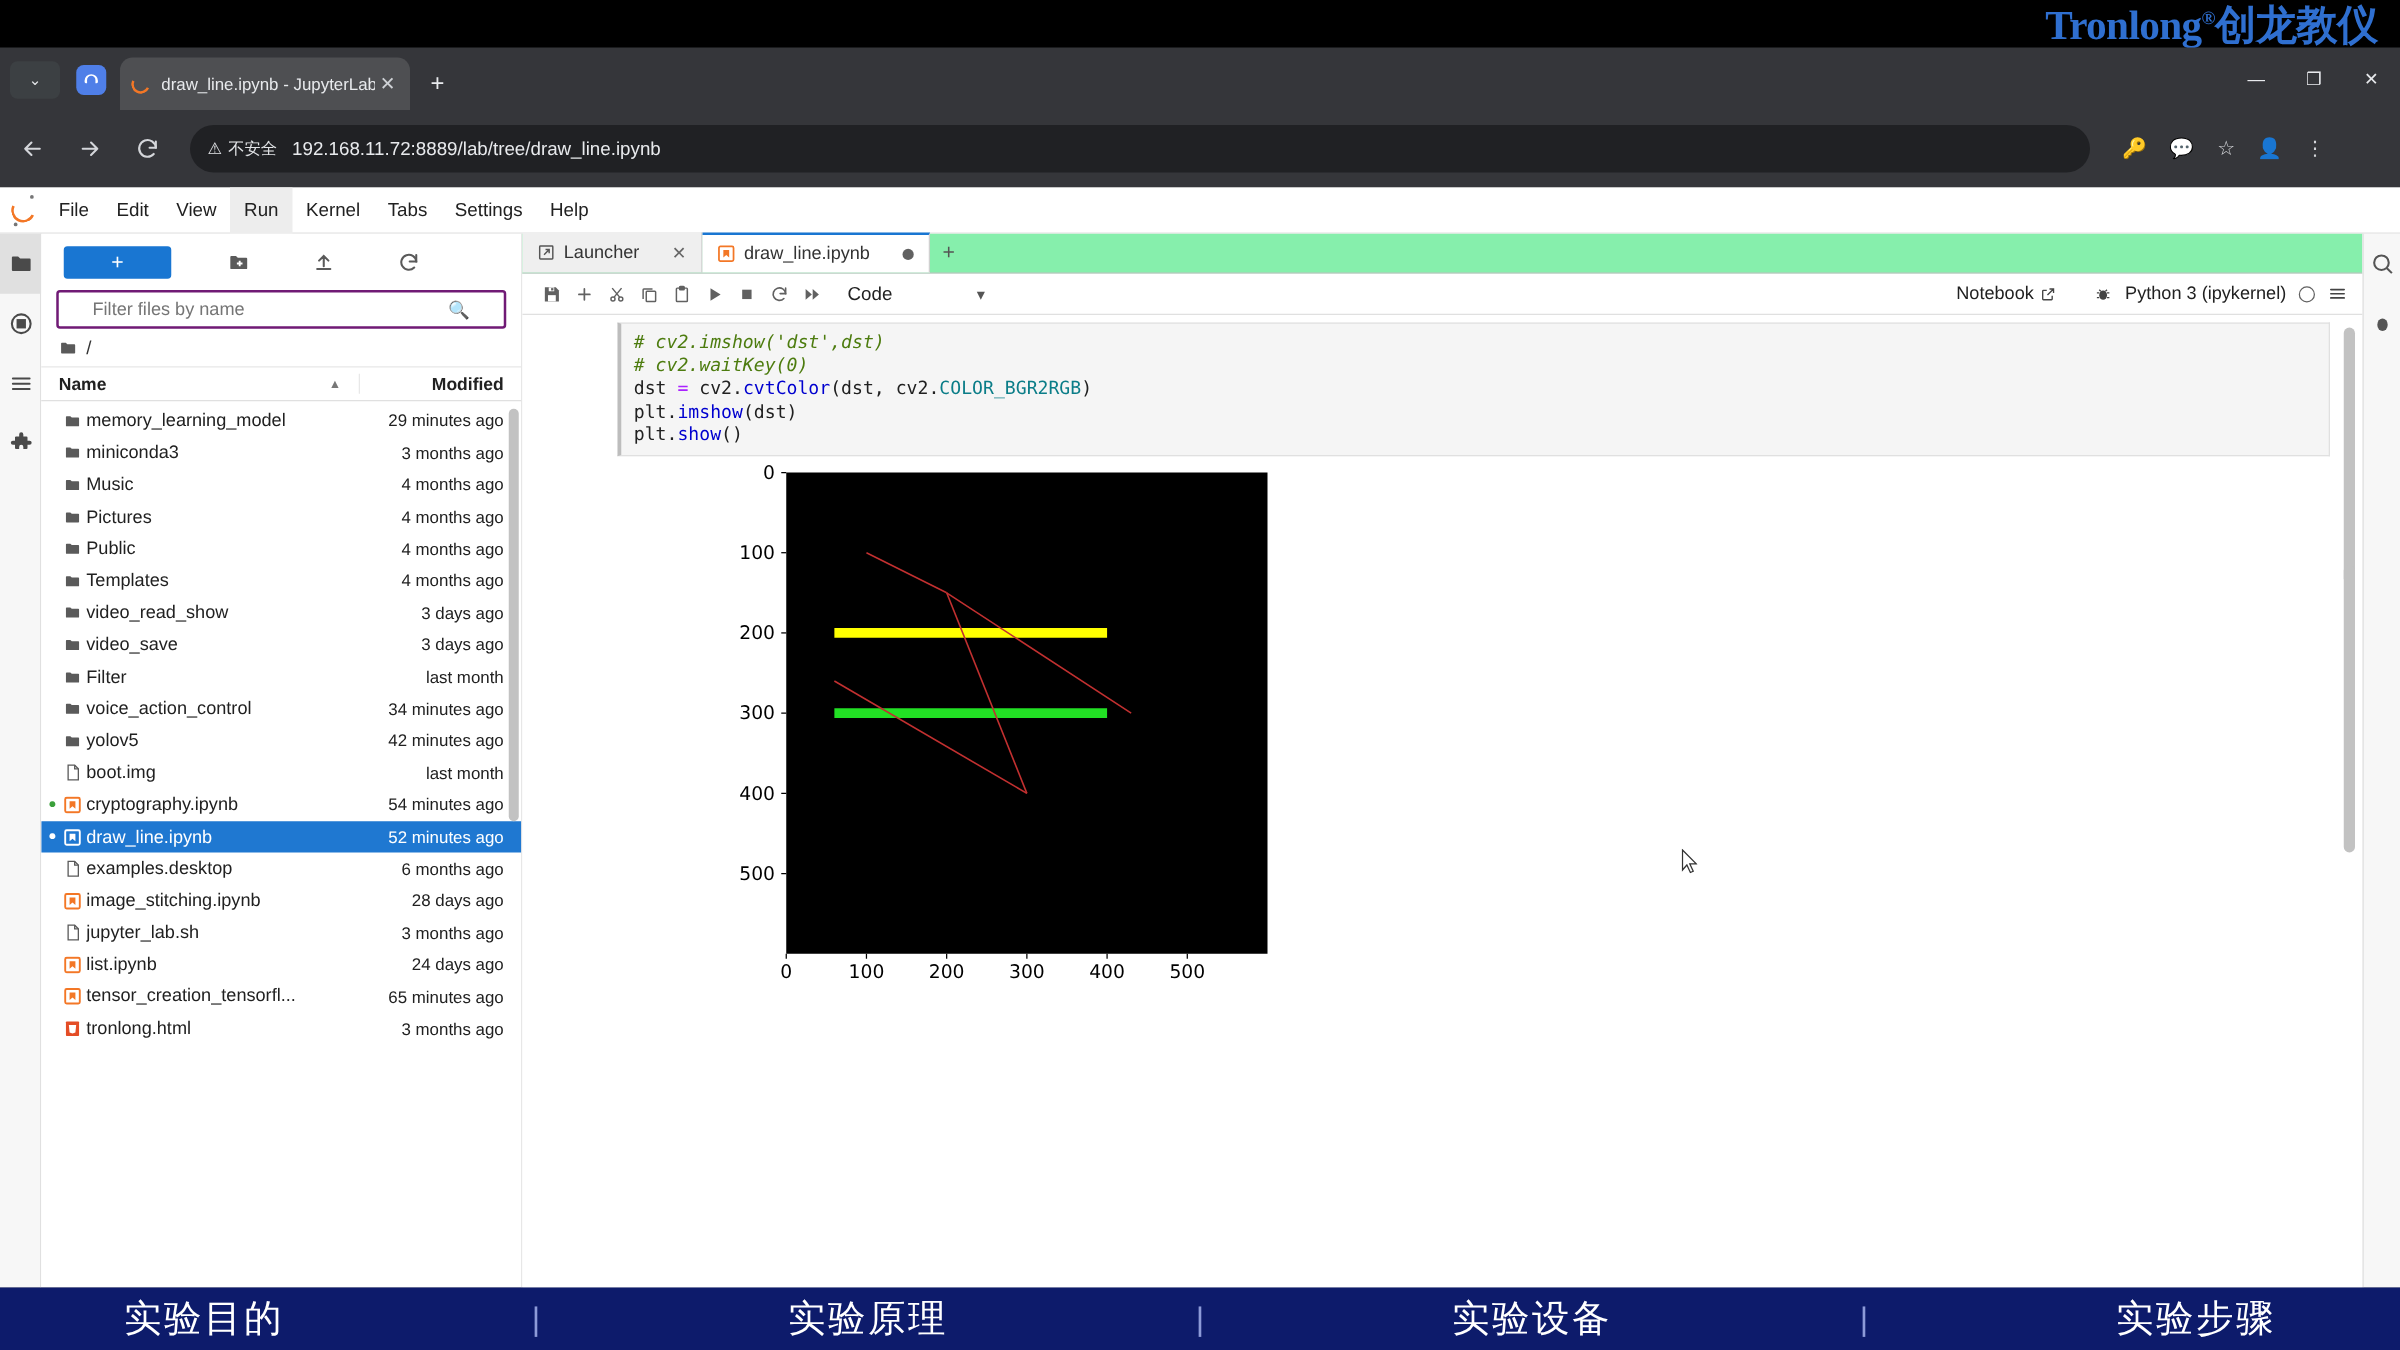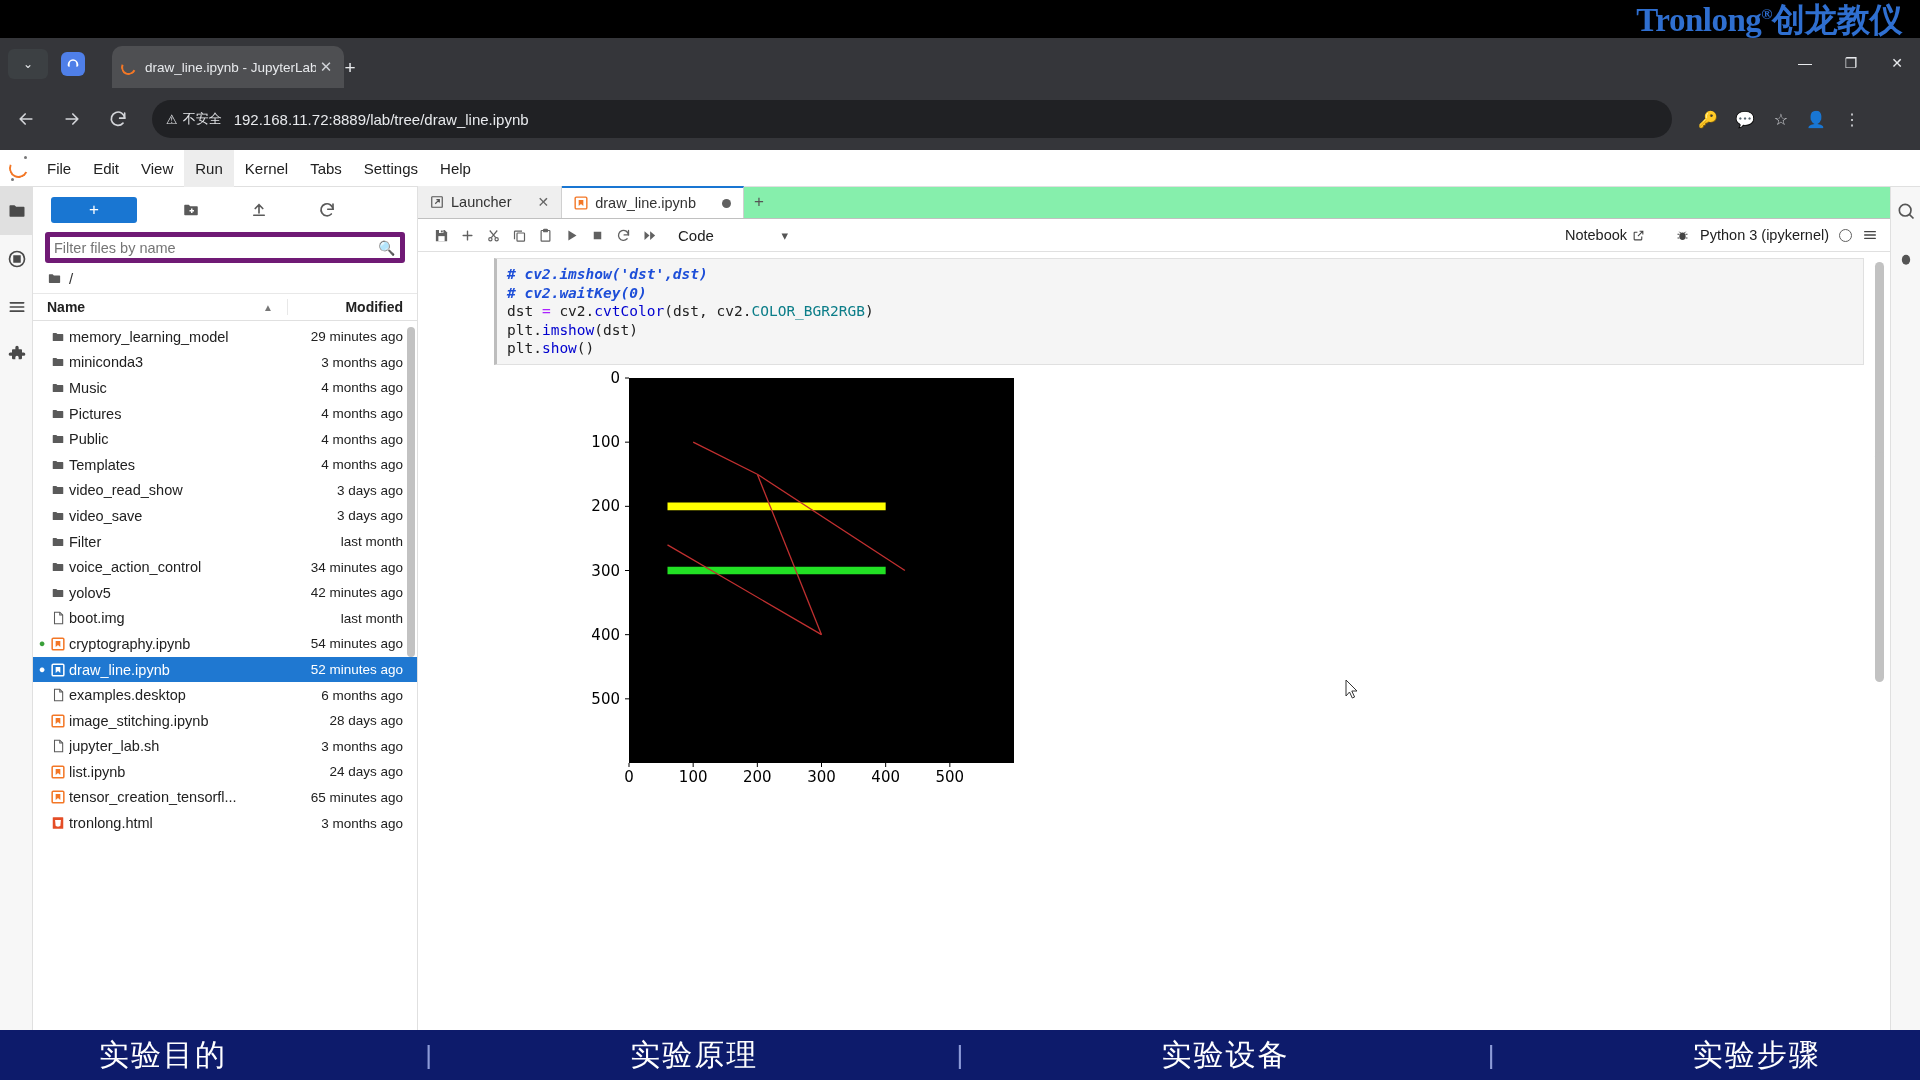--- a/index.html
+++ b/index.html
@@ -16,21 +16,21 @@
   
   #chrome { position:absolute; left:0; top:38px; width:1920px; height:112px; background:#35363a; }
   #tabstrip { position:absolute; left:0; top:0; width:1920px; height:50px; }
   .tabbtn { position:absolute; border-radius:6px; display:flex; align-items:center; justify-content:center;
             color:#e8eaed; cursor:default; }
   #tab-dropdown { left:8px; top:11px; width:40px; height:30px; background:#3c4043; font-size:12px; }
   #tab-profile { left:56px; top:11px; width:34px; height:30px; }
   #tab-profile .av { width:24px; height:24px; border-radius:6px; background:#4f7fe8;
                      display:flex; align-items:center; justify-content:center; }
   #tab-profile svg { width:16px; height:16px; }
-  #browser-tab { position:absolute; left:112px; top:8px; width:232px; height:42px;
+  #browser-tab { position:absolute; left:96px; top:8px; width:232px; height:42px;
                  background:#4e4f52; border-radius:10px 10px 0 0; display:flex; align-items:center; padding:0 8px; }
   #browser-tab .favicon { width:17px; height:17px; flex:0 0 17px; margin-right:8px; position:relative;}
   #browser-tab .favicon .ring { position:absolute; inset:1px; border:2.4px solid #F37726; border-radius:50%;
      border-top-color:transparent; border-right-color:transparent; transform:rotate(-20deg);}
   #browser-tab .ttl { color:#e8eaed; font-size:13.5px; white-space:nowrap; overflow:hidden; flex:1; }
   #browser-tab .cls { color:#cfd2d6; font-size:15px; width:20px; text-align:center; }
   #newtab { position:absolute; left:336px; top:16px; width:28px; height:28px; color:#e8eaed; font-size:19px;
             display:flex; align-items:center; justify-content:center; }
   #wincontrols { position:absolute; right:0; top:0; height:50px; display:flex; align-items:center;}
   #wincontrols div { width:46px; height:50px; display:flex; align-items:center; justify-content:center;
@@ -69,22 +69,22 @@
   .railicon.sel { background:#e0e0e0; }
   .railicon svg { width:20px; height:20px; }
 
   #filepanel { position:absolute; left:33px; top:37px; width:385px; bottom:0; background:#fff;
                border-right:1px solid #e0e0e0; }
   #fptoolbar { height:45px; display:flex; align-items:center; padding:0 8px; gap:10px; }
   #fptoolbar .ic { width:28px; height:28px; display:flex; align-items:center; justify-content:center; color:#5a5a5a;}
   #fptoolbar .ic svg { width:18px; height:18px; }
   #newbtn { width:86px; height:26px; background:#1976d2; border-radius:3px; color:#fff; font-size:17px;
             display:flex; align-items:center; justify-content:center; margin-left:10px; }
-  #filterbox { margin:0 12px; height:31px; border:5px solid #701a75; border-radius:3px;
-               display:flex; align-items:center; padding:0 4px; }
+  #filterbox { margin:0 12px; height:31px; border:2px solid #701a75; border-radius:3px;
+               display:flex; align-items:center; padding:0 27px; }
   #filterbox input { border:0; outline:0; flex:1; font-size:14.5px; color:#555;
                      font-family:"Liberation Sans", sans-serif; background:transparent; }
   #filterbox .sic { color:#555; font-size:14px; }
   #breadcrumb { height:30px; display:flex; align-items:center; padding:0 14px; font-size:15px; color:#333; gap:7px;}
   #colhdr { height:28px; display:flex; align-items:center; border-top:1px solid #e8e8e8;
             border-bottom:1px solid #e0e0e0; font-size:14px; font-weight:bold; color:#212121; }
   #colhdr .cname { flex:1; padding-left:14px; display:flex; align-items:center; gap:6px; }
   #colhdr .cmod { width:130px; padding-right:14px; text-align:right; border-left:1px solid #e8e8e8; }
   #filelist { position:absolute; left:0; right:0; top:137px; bottom:0; overflow:hidden; }
   .frow { height:25.6px; display:flex; align-items:center; font-size:14.5px; color:#212121; padding-left:4px; }
@@ -119,21 +119,21 @@
              font-size:14.5px; color:#212121; }
   #nbright .kcircle { width:13px; height:13px; border:1.6px solid #616161; border-radius:50%; }
   #nbright .mini { display:flex; align-items:center; gap:5px; }
 
   #nbbody { position:absolute; left:0; right:0; top:65px; bottom:0; background:#fff; overflow:hidden; }
   #cell { margin:6px 0 0 0; display:flex; }
   #cellgutter { width:76px; }
   #cellinput { flex:1; margin-right:26px; background:#f5f5f5; border:1px solid #e0e0e0; border-left:3px solid #bdbdbd;
                padding:6px 10px; font-family:"DejaVu Sans Mono", monospace; font-size:14.5px; line-height:18.6px;
                white-space:pre; color:#212121; }
-  .k-com { color:#1d4ed8; font-style:italic;font-weight:bold; }
+  .k-com { color:#4d7c0f; font-style:italic; }
   .k-blue { color:#0000cf; } .k-teal { color:#0b7d88; } .k-pur { color:#aa22ff; }
 
   
   #plotwrap { position:absolute; left:76px; top:118px; width:820px; height:440px; }
   #plot-surface { position:absolute; left:0; top:0; width:820px; height:440px; }
   #nbscrollThumb { position:absolute; right:6px; top:10px; width:9px; height:205px; background:#c2c2c2;
                    border-radius:5px; }
   #nbscrollThumb2 { position:absolute; right:6px; top:200px; width:9px; height:230px; background:#c2c2c2;
                    border-radius:5px; }
   #rightrail { position:absolute; right:0; top:37px; width:30px; bottom:0; background:#f7f7f7;

